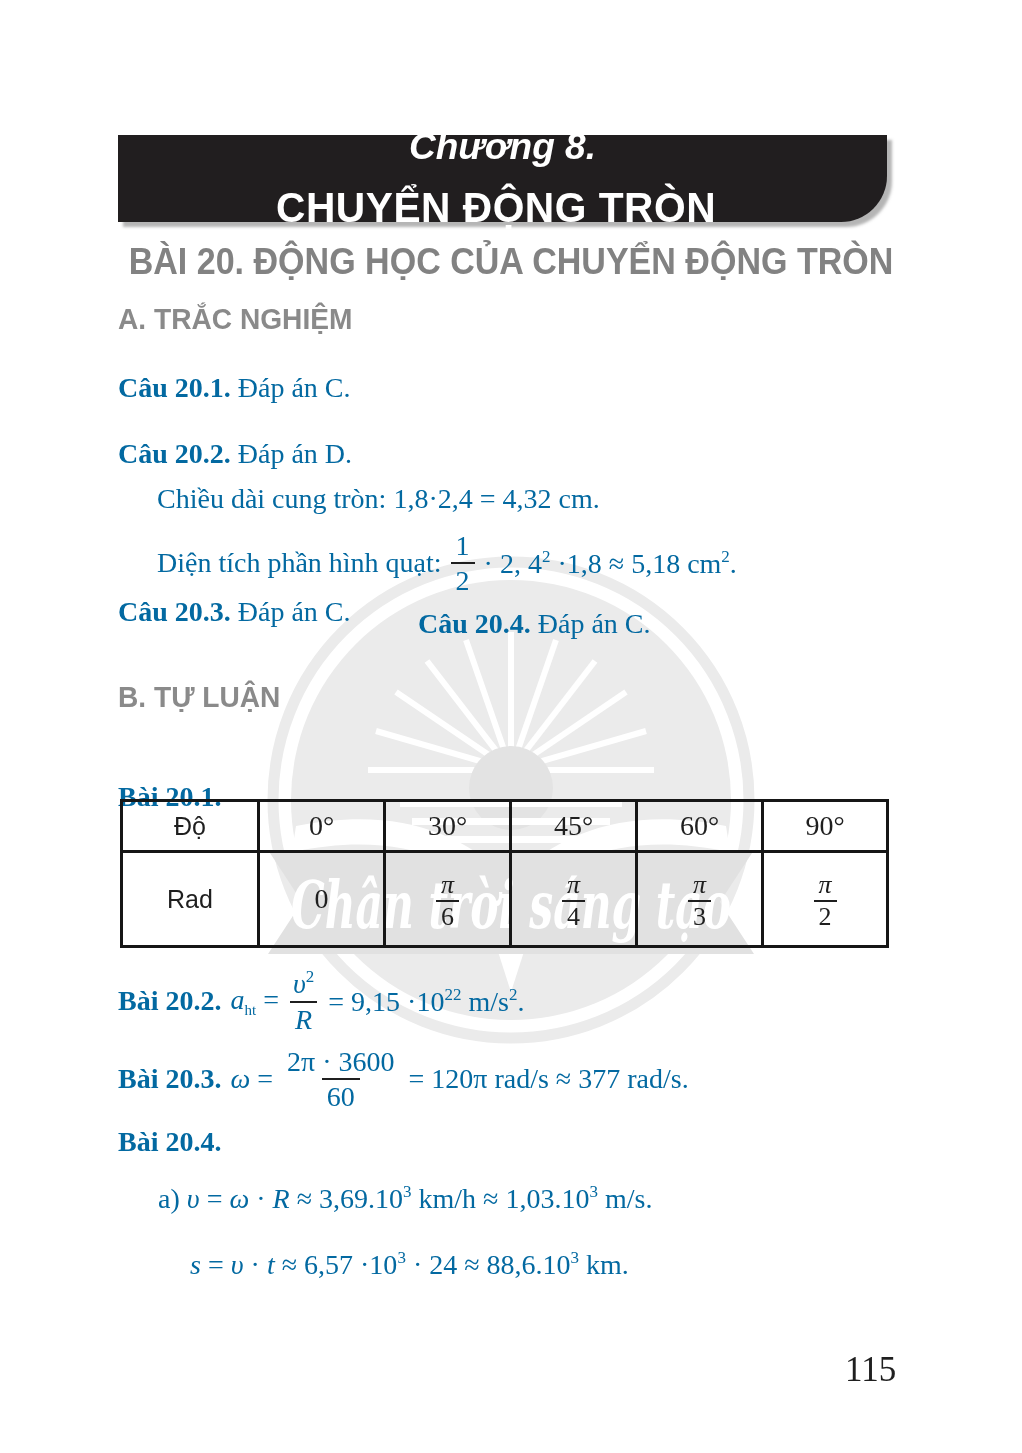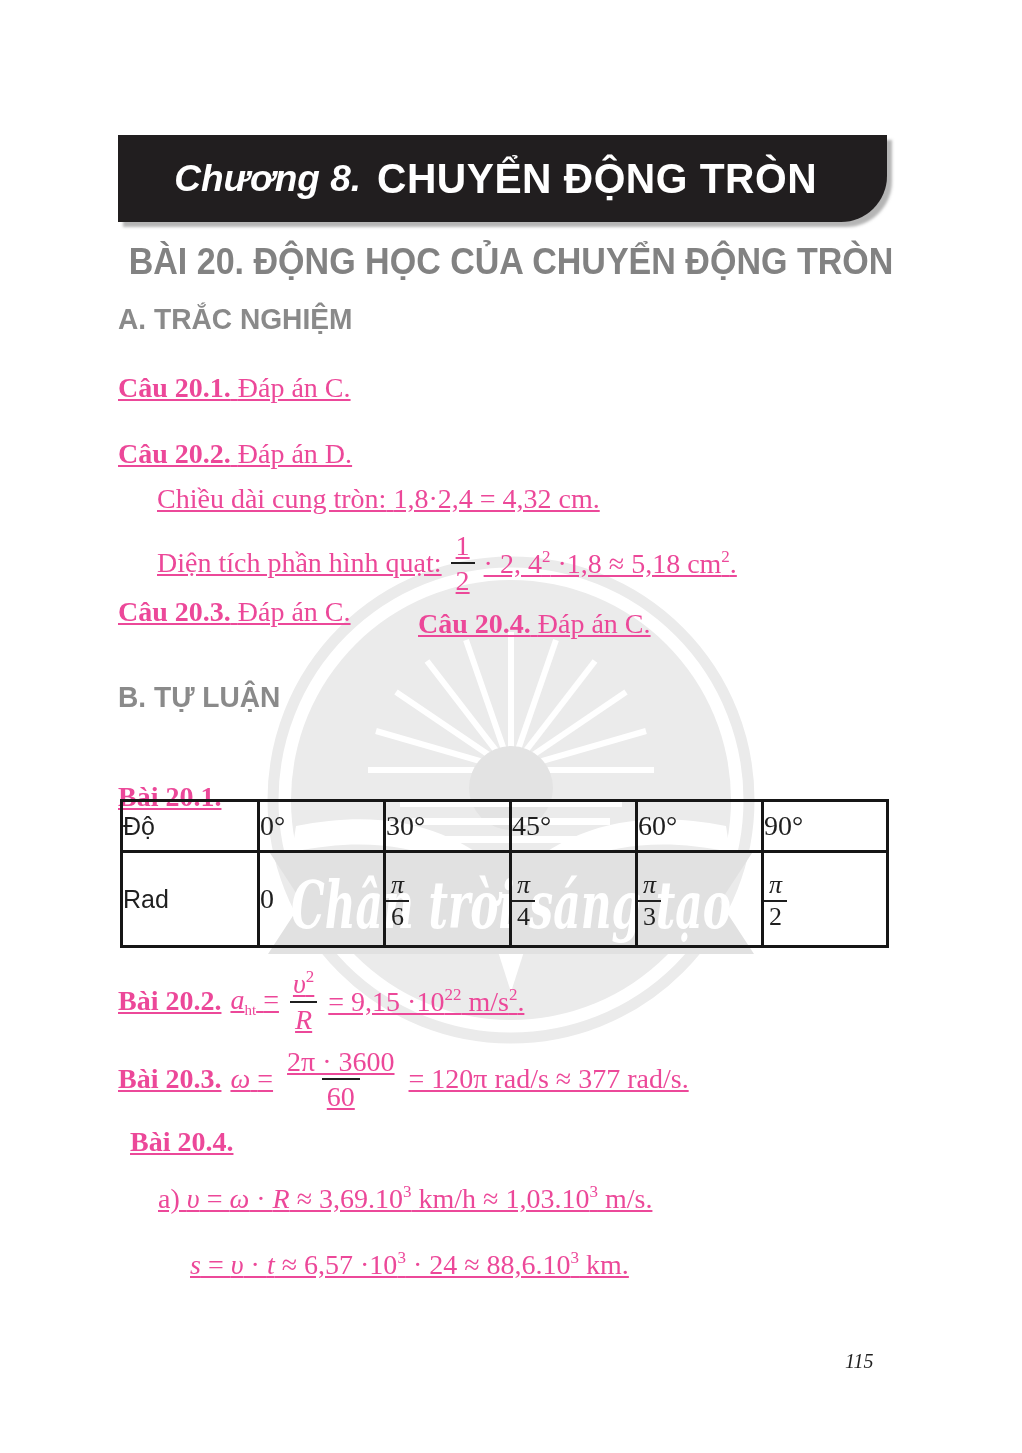--- a/index.html
+++ b/index.html
@@ -10,20 +10,21 @@
   
   .watermark { position:absolute; left:0; top:0; width:1022px; height:1453px; z-index:0; }
   
   .content { position:absolute; left:0; top:0; width:1022px; height:1453px; z-index:1; }
 
   .banner {
     position:absolute; left:118px; top:135px; width:769px; height:87px;
     background:#211e1f; border-radius:0 0 46px 0;
     display:flex; align-items:center; justify-content:center; gap:16px;
     box-shadow:5px 5px 3px rgba(120,120,120,0.55);
+    flex-direction:column;
   }
   .banner .chap-label {
     color:#fff; font-family:"Liberation Sans", sans-serif; font-style:italic;
     font-weight:bold; font-size:37px;
   }
   .banner .chap-title {
     color:#fff; font-family:"Liberation Sans", sans-serif;
     font-weight:bold; font-size:42px; letter-spacing:0.5px;
     transform:scaleX(0.97); transform-origin:left center;
   }
@@ -31,48 +32,48 @@
     position:absolute; left:61px; top:241px; width:900px; text-align:center;
     font-family:"Liberation Sans", sans-serif; font-weight:bold; font-size:37px;
     color:#828282; transform:scaleX(0.92); transform-origin:center;
     white-space:nowrap;
   }
   .sec-heading {
     position:absolute; left:118px;
     font-family:"Liberation Sans", sans-serif; font-weight:bold; font-size:29px;
     color:#8a8a8a; transform:scaleX(0.97); transform-origin:left center;
   }
-  .line { position:absolute; font-size:28px; color:#ec4899; white-space:nowrap;text-decoration:underline; }
+  .line { position:absolute; font-size:28px; color:#0369a1; white-space:nowrap; }
   .b { font-weight:bold; }
   .it { font-style:italic; }
   .sup { font-size:17px; vertical-align:11px; }
   .sub { font-size:15px; vertical-align:-6px; }
   .mrow { display:flex; align-items:center; gap:9px; }
   .frac { display:inline-flex; flex-direction:column; align-items:center; line-height:1.12; }
   .frac .fn { padding:0 5px 1px; }
   .frac .fd { border-top:2px solid #1f1f1f; padding:1px 5px 0; }
   .run { white-space:pre; }
 
   
   .conv-table {
     position:absolute; left:120px; top:799px; width:766px;
     border-collapse:collapse; table-layout:fixed; background:transparent;
   }
   .conv-table td {
-    border:3px solid #161616; vertical-align:middle;
+    border:3px solid #161616; text-align:center; vertical-align:middle;
     font-size:28px; color:#1f1f1f; padding:0;
   }
   .conv-table tr:nth-child(1) td { height:48px; }
   .conv-table tr:nth-child(2) td { height:92px; }
   .conv-table td.rowhead {
     font-family:"Liberation Sans", sans-serif; font-size:25px;
   }
   .conv-table .frac { font-size:26px; line-height:1.05; }
 
-  .page-number { position:absolute; left:845px; top:1350px; font-size:20px; color:#1f1f1f;font-style:italic; }
+  .page-number { position:absolute; left:845px; top:1350px; font-size:35px; color:#1f1f1f; }
 
   
   .wm-script {
     font-family:"DejaVu Serif", serif; font-style:italic; font-weight:bold;
     fill:#ffffff;
   }
 </style>
 </head>
 <body>
 
@@ -232,21 +233,21 @@
     <div class="line mrow" style="left:118px; top:1040px; height:78px;">
       <span class="b">Bài 20.3.</span>
       <span class="run"><span class="it">ω</span> <span>=</span></span>
       <span class="frac">
         <span class="fn">2π · 3600</span>
         <span class="fd">60</span>
       </span>
       <span class="run">= 120π rad/s ≈ 377 rad/s.</span>
     </div>
 
-    <div class="line b" style="left:118px; top:1126px;margin-left:12px;">Bài 20.4.</div>
+    <div class="line b" style="left:118px; top:1126px;">Bài 20.4.</div>
 
     <div class="line" style="left:158px; top:1182px;">
       <span class="run"><span>a) </span><span class="it">υ</span><span> = </span><span class="it">ω</span><span> · </span><span class="it">R</span><span> ≈ 3,69.10</span><span class="sup">3</span><span> km/h ≈ 1,03.10</span><span class="sup">3</span><span> m/s.</span></span>
     </div>
 
     <div class="line" style="left:190px; top:1248px;">
       <span class="run"><span class="it">s</span><span> = </span><span class="it">υ</span><span> · </span><span class="it">t</span><span> ≈ 6,57 ·10</span><span class="sup">3</span><span> · 24 ≈ 88,6.10</span><span class="sup">3</span><span> km.</span></span>
     </div>
 
     <div class="page-number">115</div>

